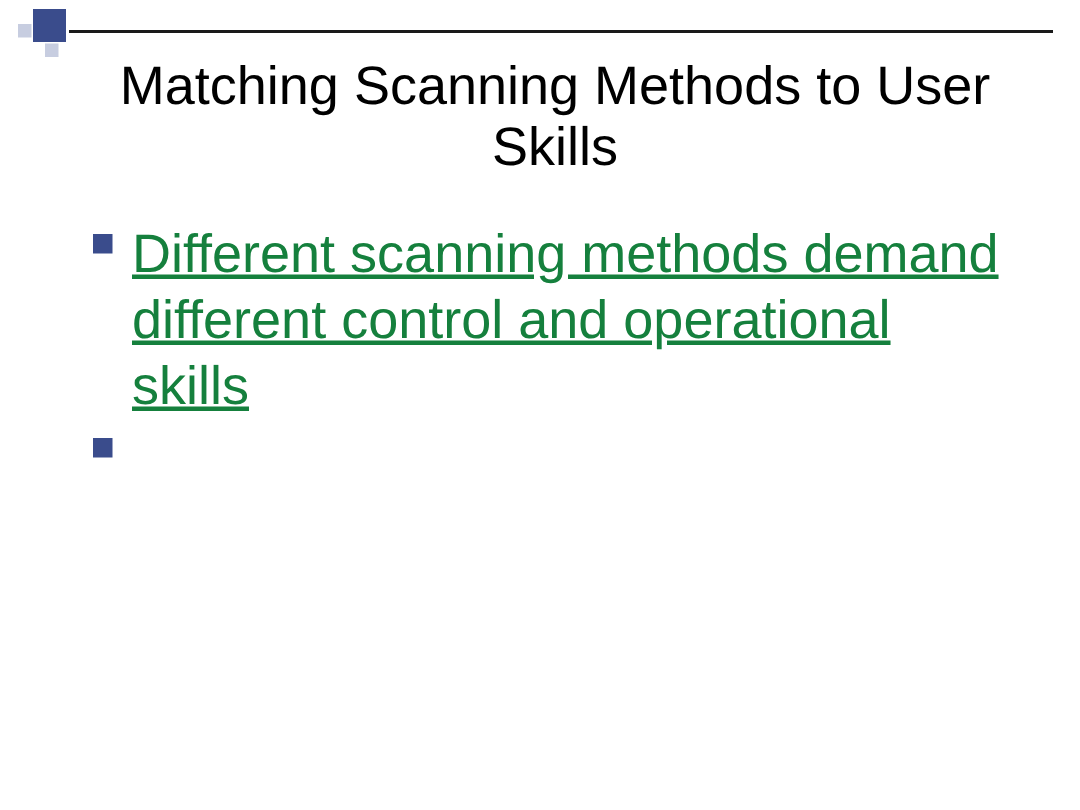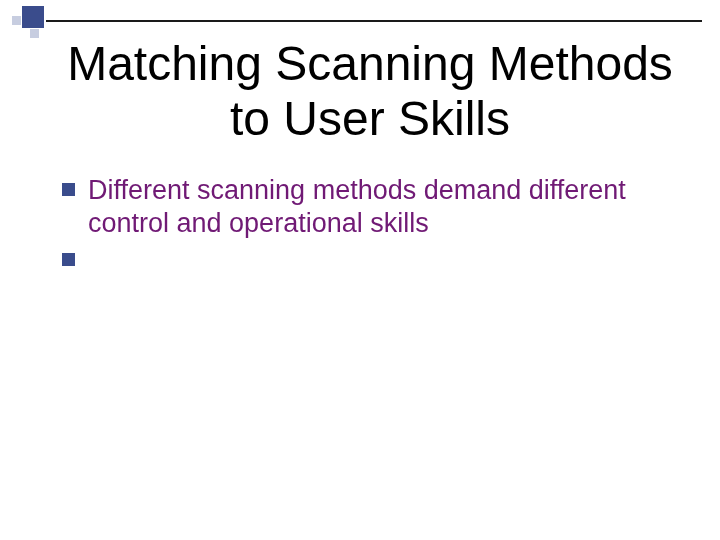--- a/index.html
+++ b/index.html
@@ -50,38 +50,39 @@
     height: 2px;
     background: #1a1a1a;
   }
   .slide-content {
     position: absolute;
     top: 36px;
     left: 60px;
     right: 40px;
   }
   .title {
-    font-size: 48px;
+    font-size: 36px;
     line-height: 1.15;
     color: #000;
     text-align: center;
     font-weight: normal;
     margin-bottom: 28px;
   }
   .bullets {
     list-style: none;
     padding-left: 2px;
   }
   .bullets li {
-    font-size: 27px;
+    font-size: 36px;
     line-height: 1.22;
-    color: #701a75;
+    color: #15803d;
     margin-bottom: 4px;
     position: relative;
     padding-left: 26px;
+    text-decoration: underline;
   }
   .bullet-marker {
     position: absolute;
     left: 0;
     top: 9px;
     width: 13px;
     height: 13px;
     background: #3a4c8c;
   }
 </style>

